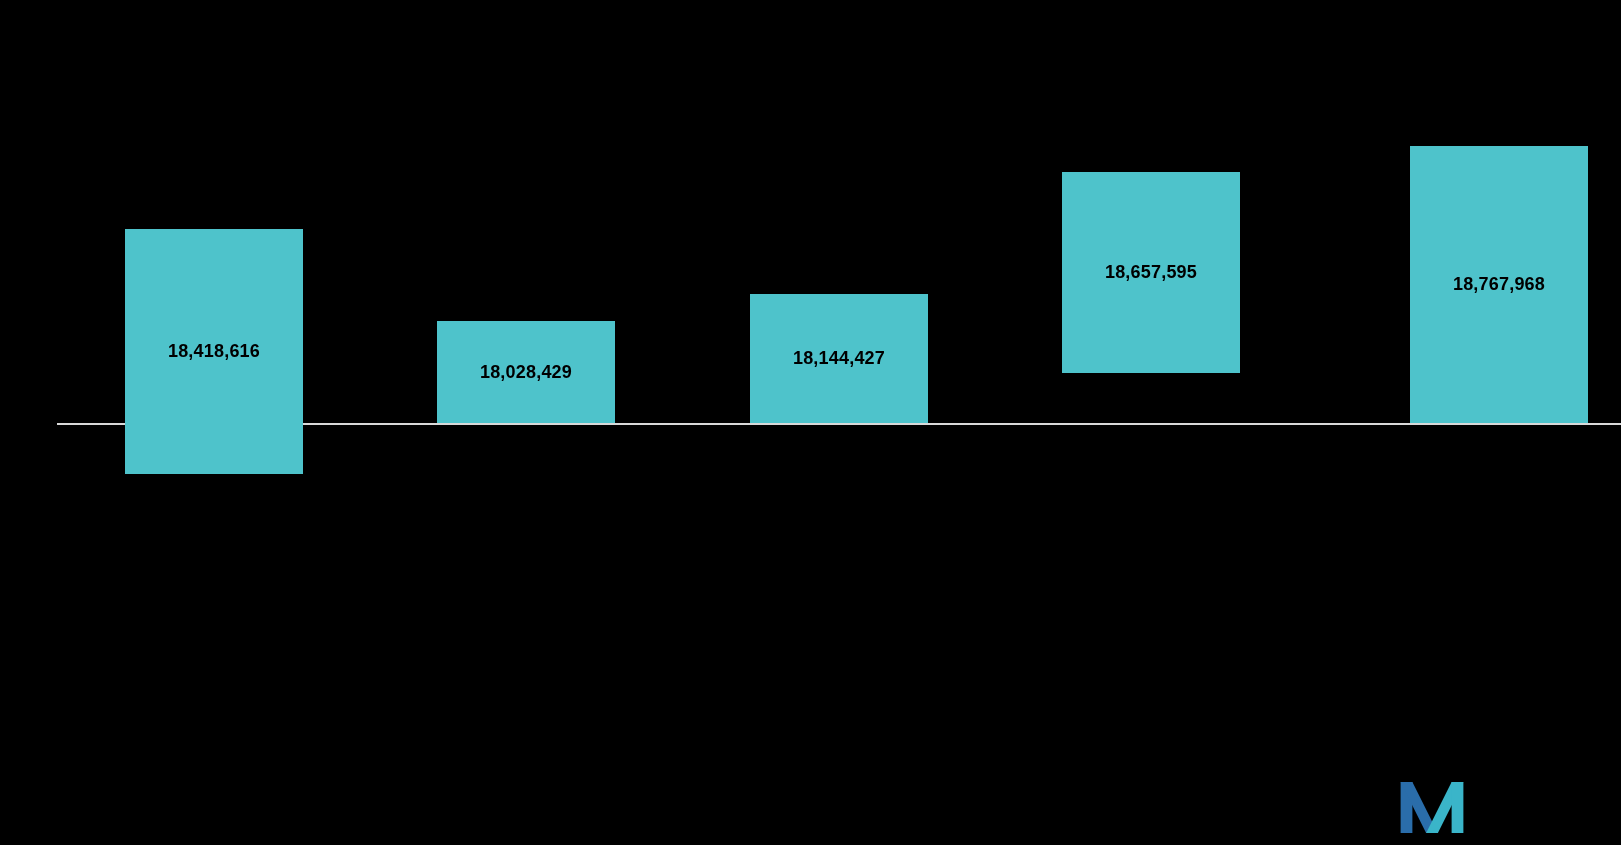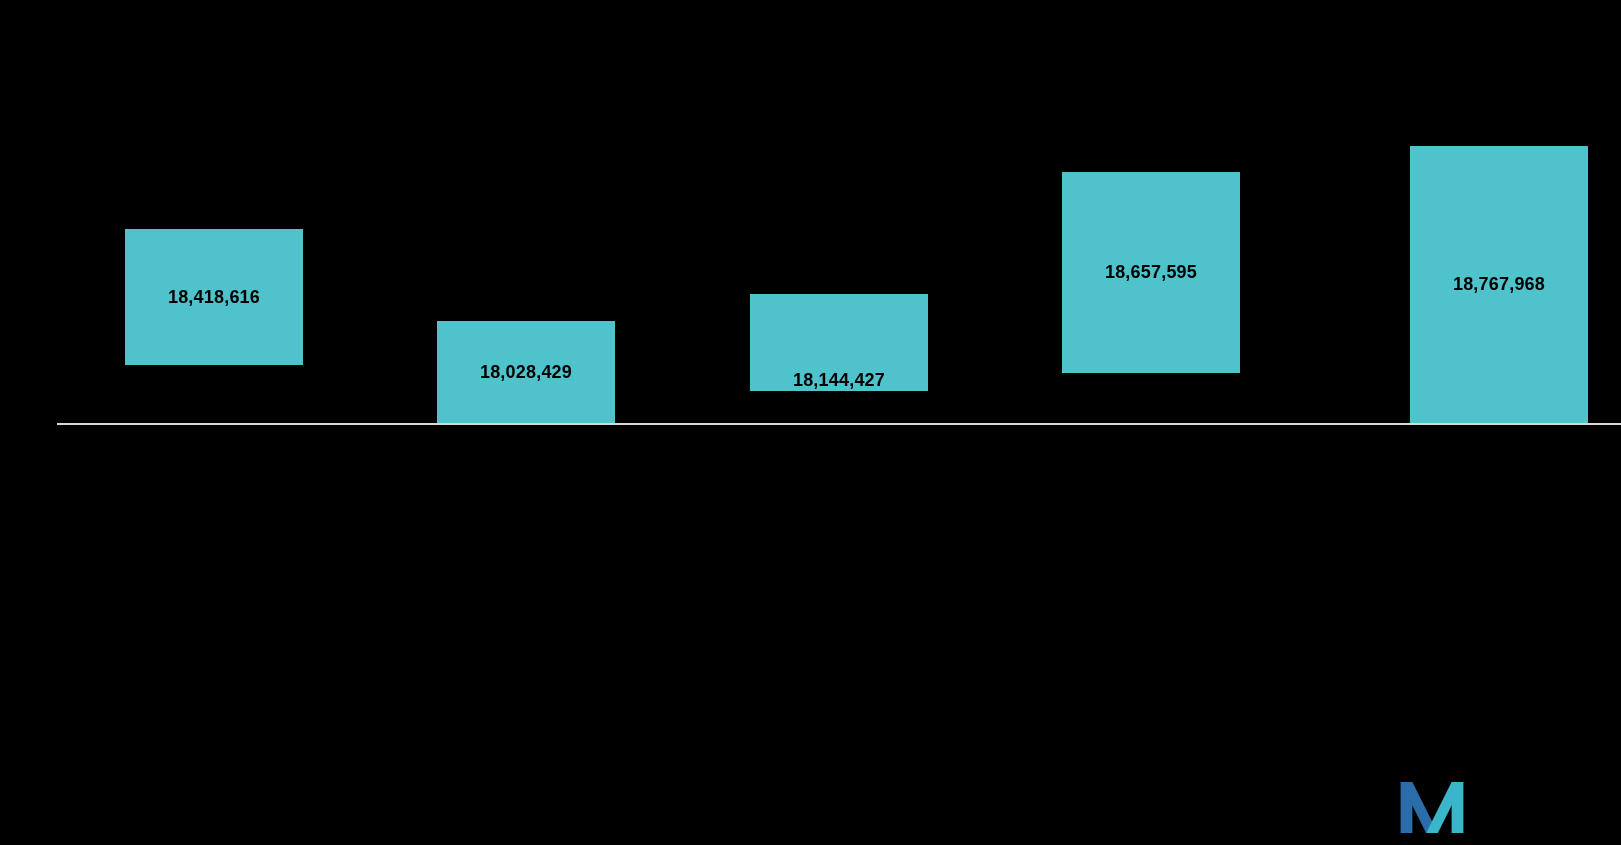--- a/index.html
+++ b/index.html
@@ -50,27 +50,27 @@
     height: 51px;
   }
 </style>
 </head>
 <body>
 
 <div class="stage" style="background: rgb(0, 0, 0);">
   <div class="plot">
     <div class="axis-line" style="background: rgb(217, 217, 217);"></div>
     <div id="bars">
-        <div class="bar" style="left: 125px; width: 178px; height: 136px; top: 229px; background: rgb(78, 195, 203);">
+        <div class="bar" style="left: 125px; width: 178px; height: 245px; top: 229px; background: rgb(78, 195, 203);">
           <span class="bar-label" style="color: rgb(0, 0, 0);">18,418,616</span>
         </div>
         <div class="bar" style="left: 437px; width: 178px; height: 102px; top: 321px; background: rgb(78, 195, 203);">
           <span class="bar-label" style="color: rgb(0, 0, 0);">18,028,429</span>
         </div>
-        <div class="bar" style="left: 750px; width: 178px; height: 97px; top: 294px; background: rgb(78, 195, 203); align-items: flex-end;">
+        <div class="bar" style="left: 750px; width: 178px; height: 129px; top: 294px; background: rgb(78, 195, 203);">
           <span class="bar-label" style="color: rgb(0, 0, 0);">18,144,427</span>
         </div>
         <div class="bar" style="left: 1062px; width: 178px; height: 201px; top: 172px; background: rgb(78, 195, 203);">
           <span class="bar-label" style="color: rgb(0, 0, 0);">18,657,595</span>
         </div>
         <div class="bar" style="left: 1374px; width: 178px; height: 277px; top: 146px; background: rgb(78, 195, 203); margin-left: 36px;">
           <span class="bar-label" style="color: rgb(0, 0, 0);">18,767,968</span>
         </div>
       </div>
   </div>

